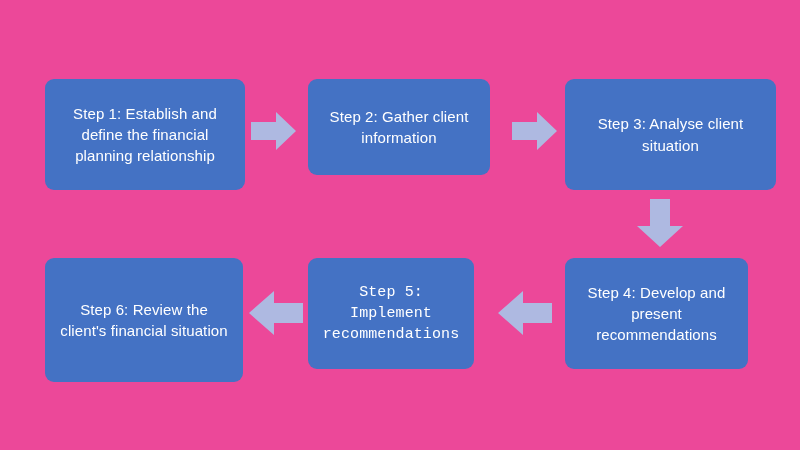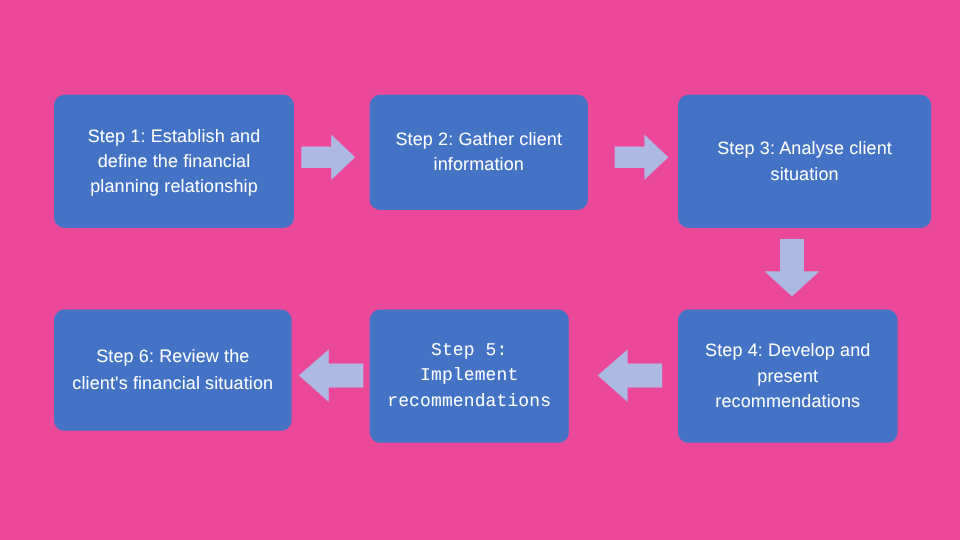--- a/index.html
+++ b/index.html
@@ -36,21 +36,21 @@
     white-space: pre-line;
     letter-spacing: 0.1px;
   }
 
   
   #box-step-1 { left: 45px;  top: 79px;  width: 200px; height: 111px; }
   #box-step-2 { left: 308px; top: 79px;  width: 182px; height: 96px; }
   #box-step-3 { left: 565px; top: 79px;  width: 211px; height: 111px; }
 
   
-  #box-step-6 { left: 45px;  top: 258px; width: 198px; height: 101px; }
+  #box-step-6 { left: 45px;  top: 258px; width: 198px; height: 124px; }
   #box-step-5 { left: 308px; top: 258px; width: 166px; height: 111px; font-family: Liberation Mono, monospace; }
   #box-step-4 { left: 565px; top: 258px; width: 183px; height: 111px; }
 
   .arrow {
     position: absolute;
     display: block;
   }
   .arrow svg { display: block; width: 100%; height: 100%; }
 
   #arrow-1-to-2 { left: 251px; top: 112px; width: 45px;  height: 38px; }

